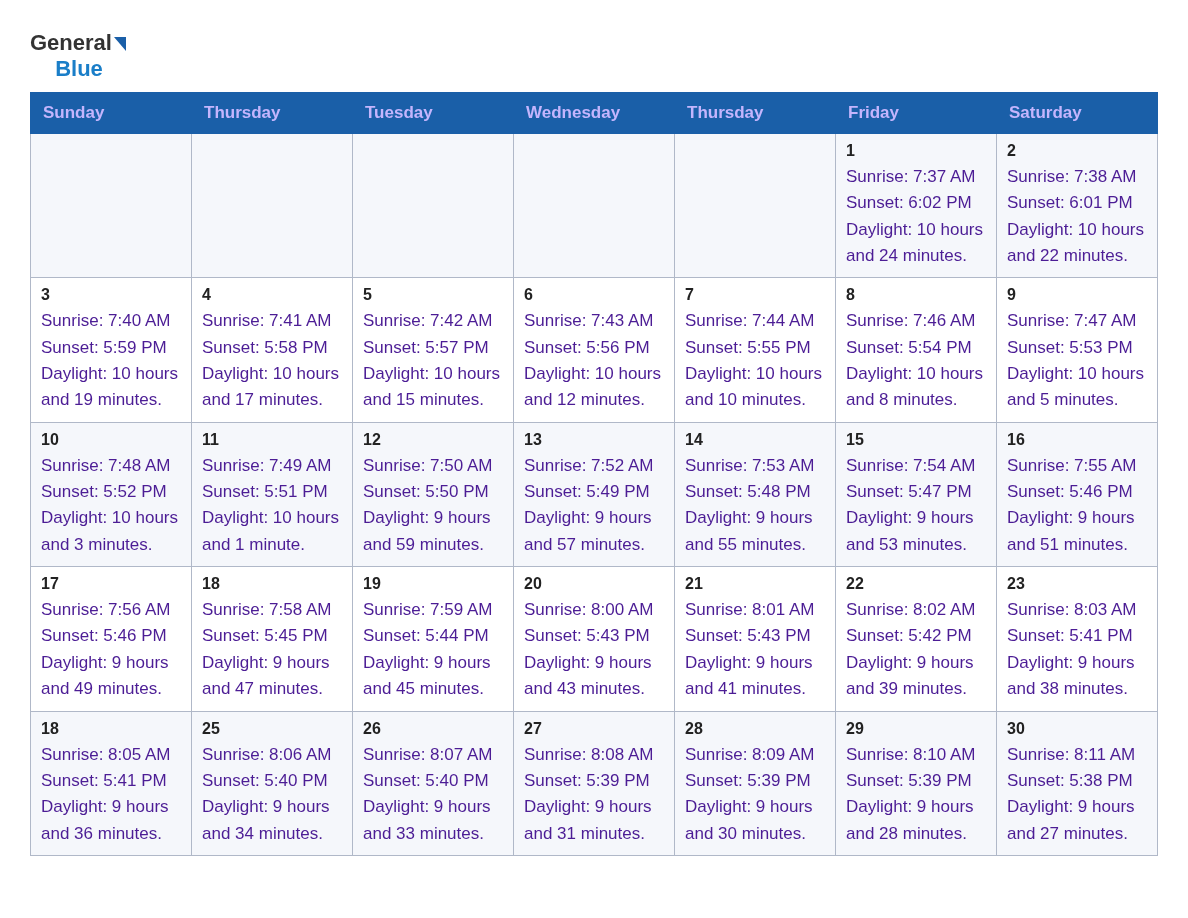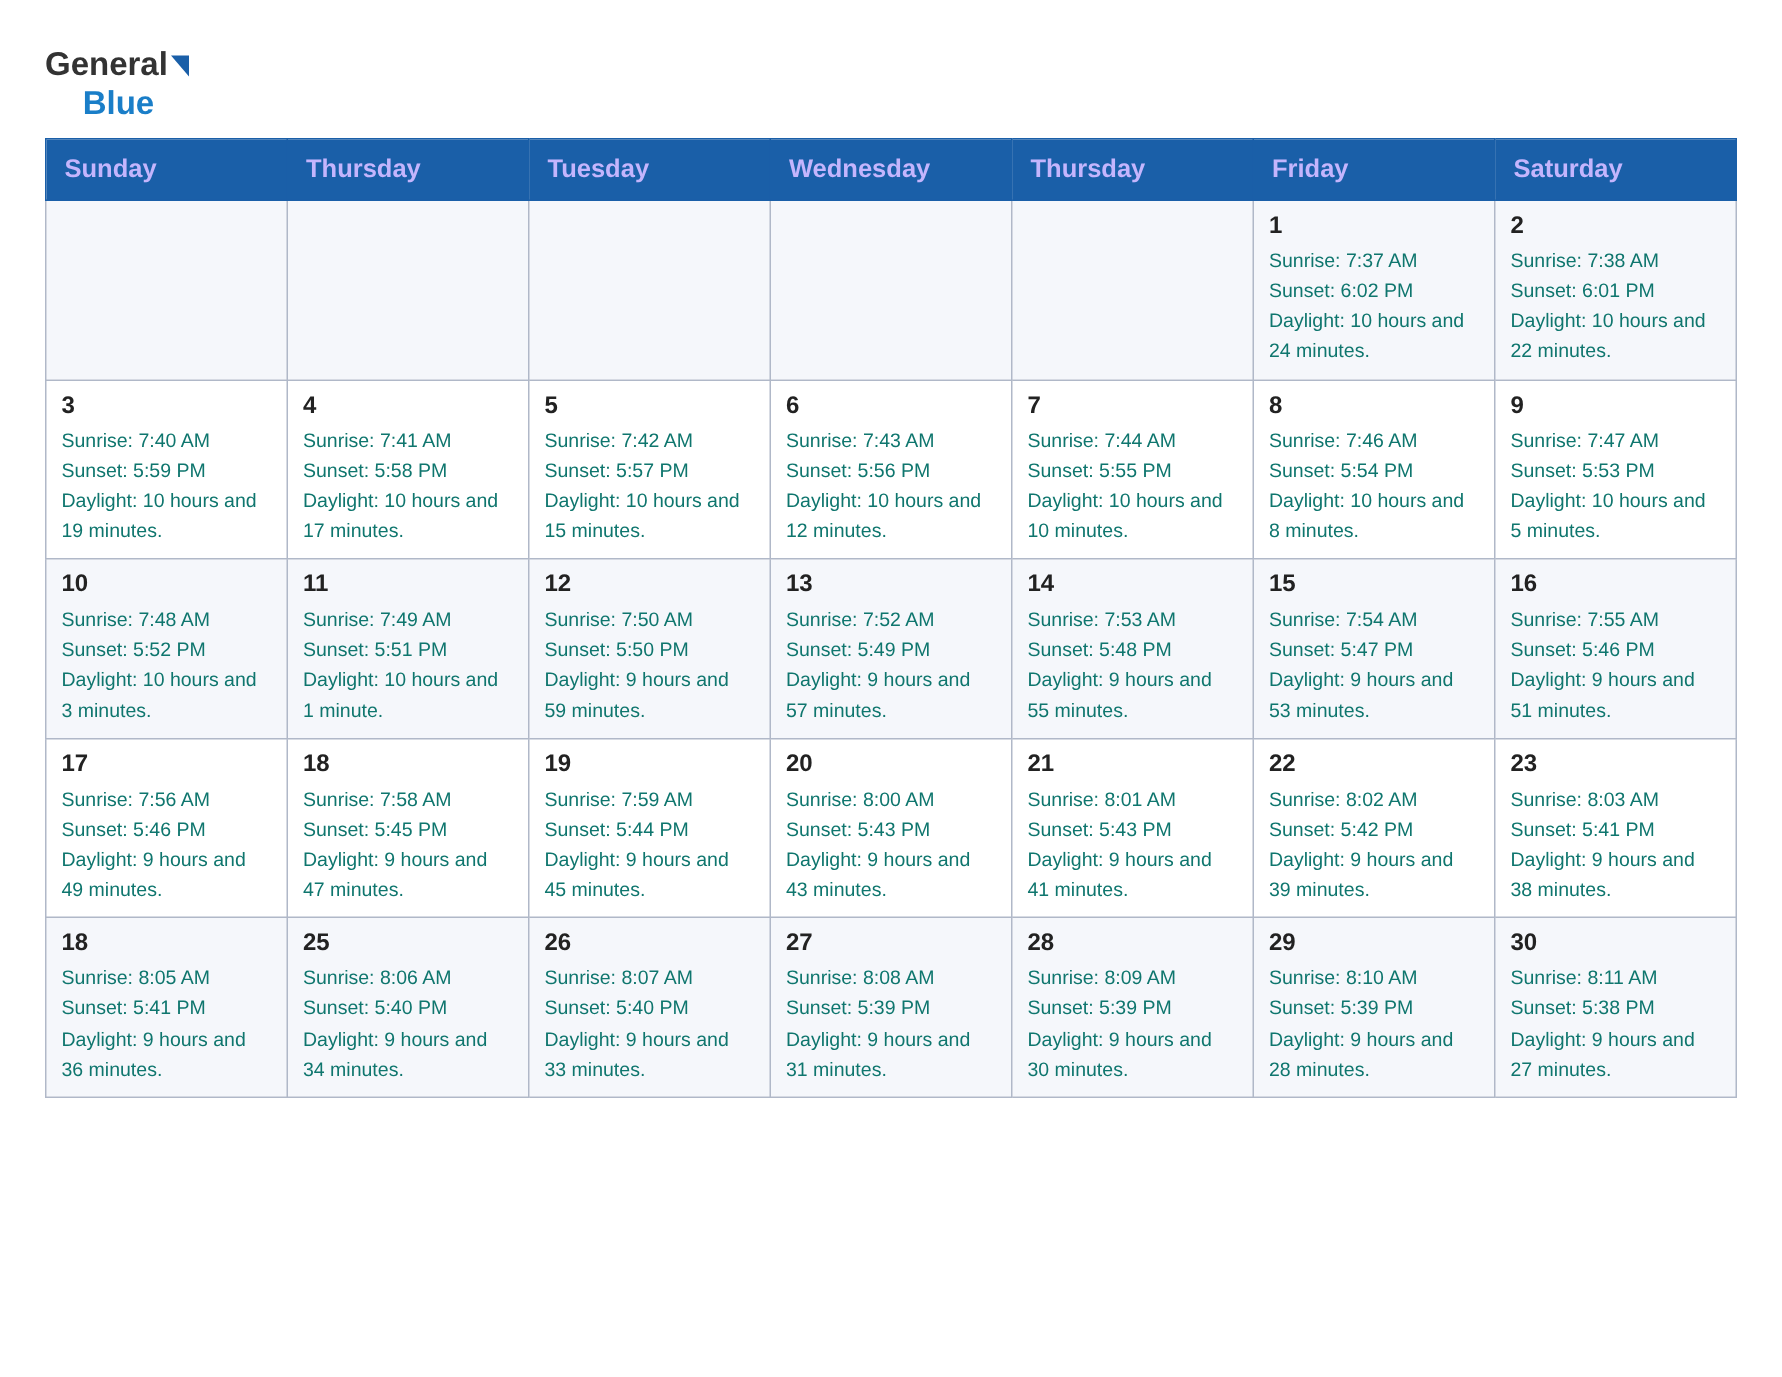--- a/index.html
+++ b/index.html
@@ -89,22 +89,22 @@
       background: #fff;
     }
     .day-number {
       font-size: 16px;
       font-weight: bold;
       color: #222;
       display: block;
       margin-bottom: 4px;
     }
     .day-info {
-      font-size: 13px;
-      color: #0f766e;
+      font-size: 17px;
+      color: #4c1d95;
       line-height: 1.55;
     }
     .empty-cell {
       background: #f5f7fb;
     }
     .logo-general {
       font-size: 22px;
       font-weight: bold;
       color: #333;
     }

